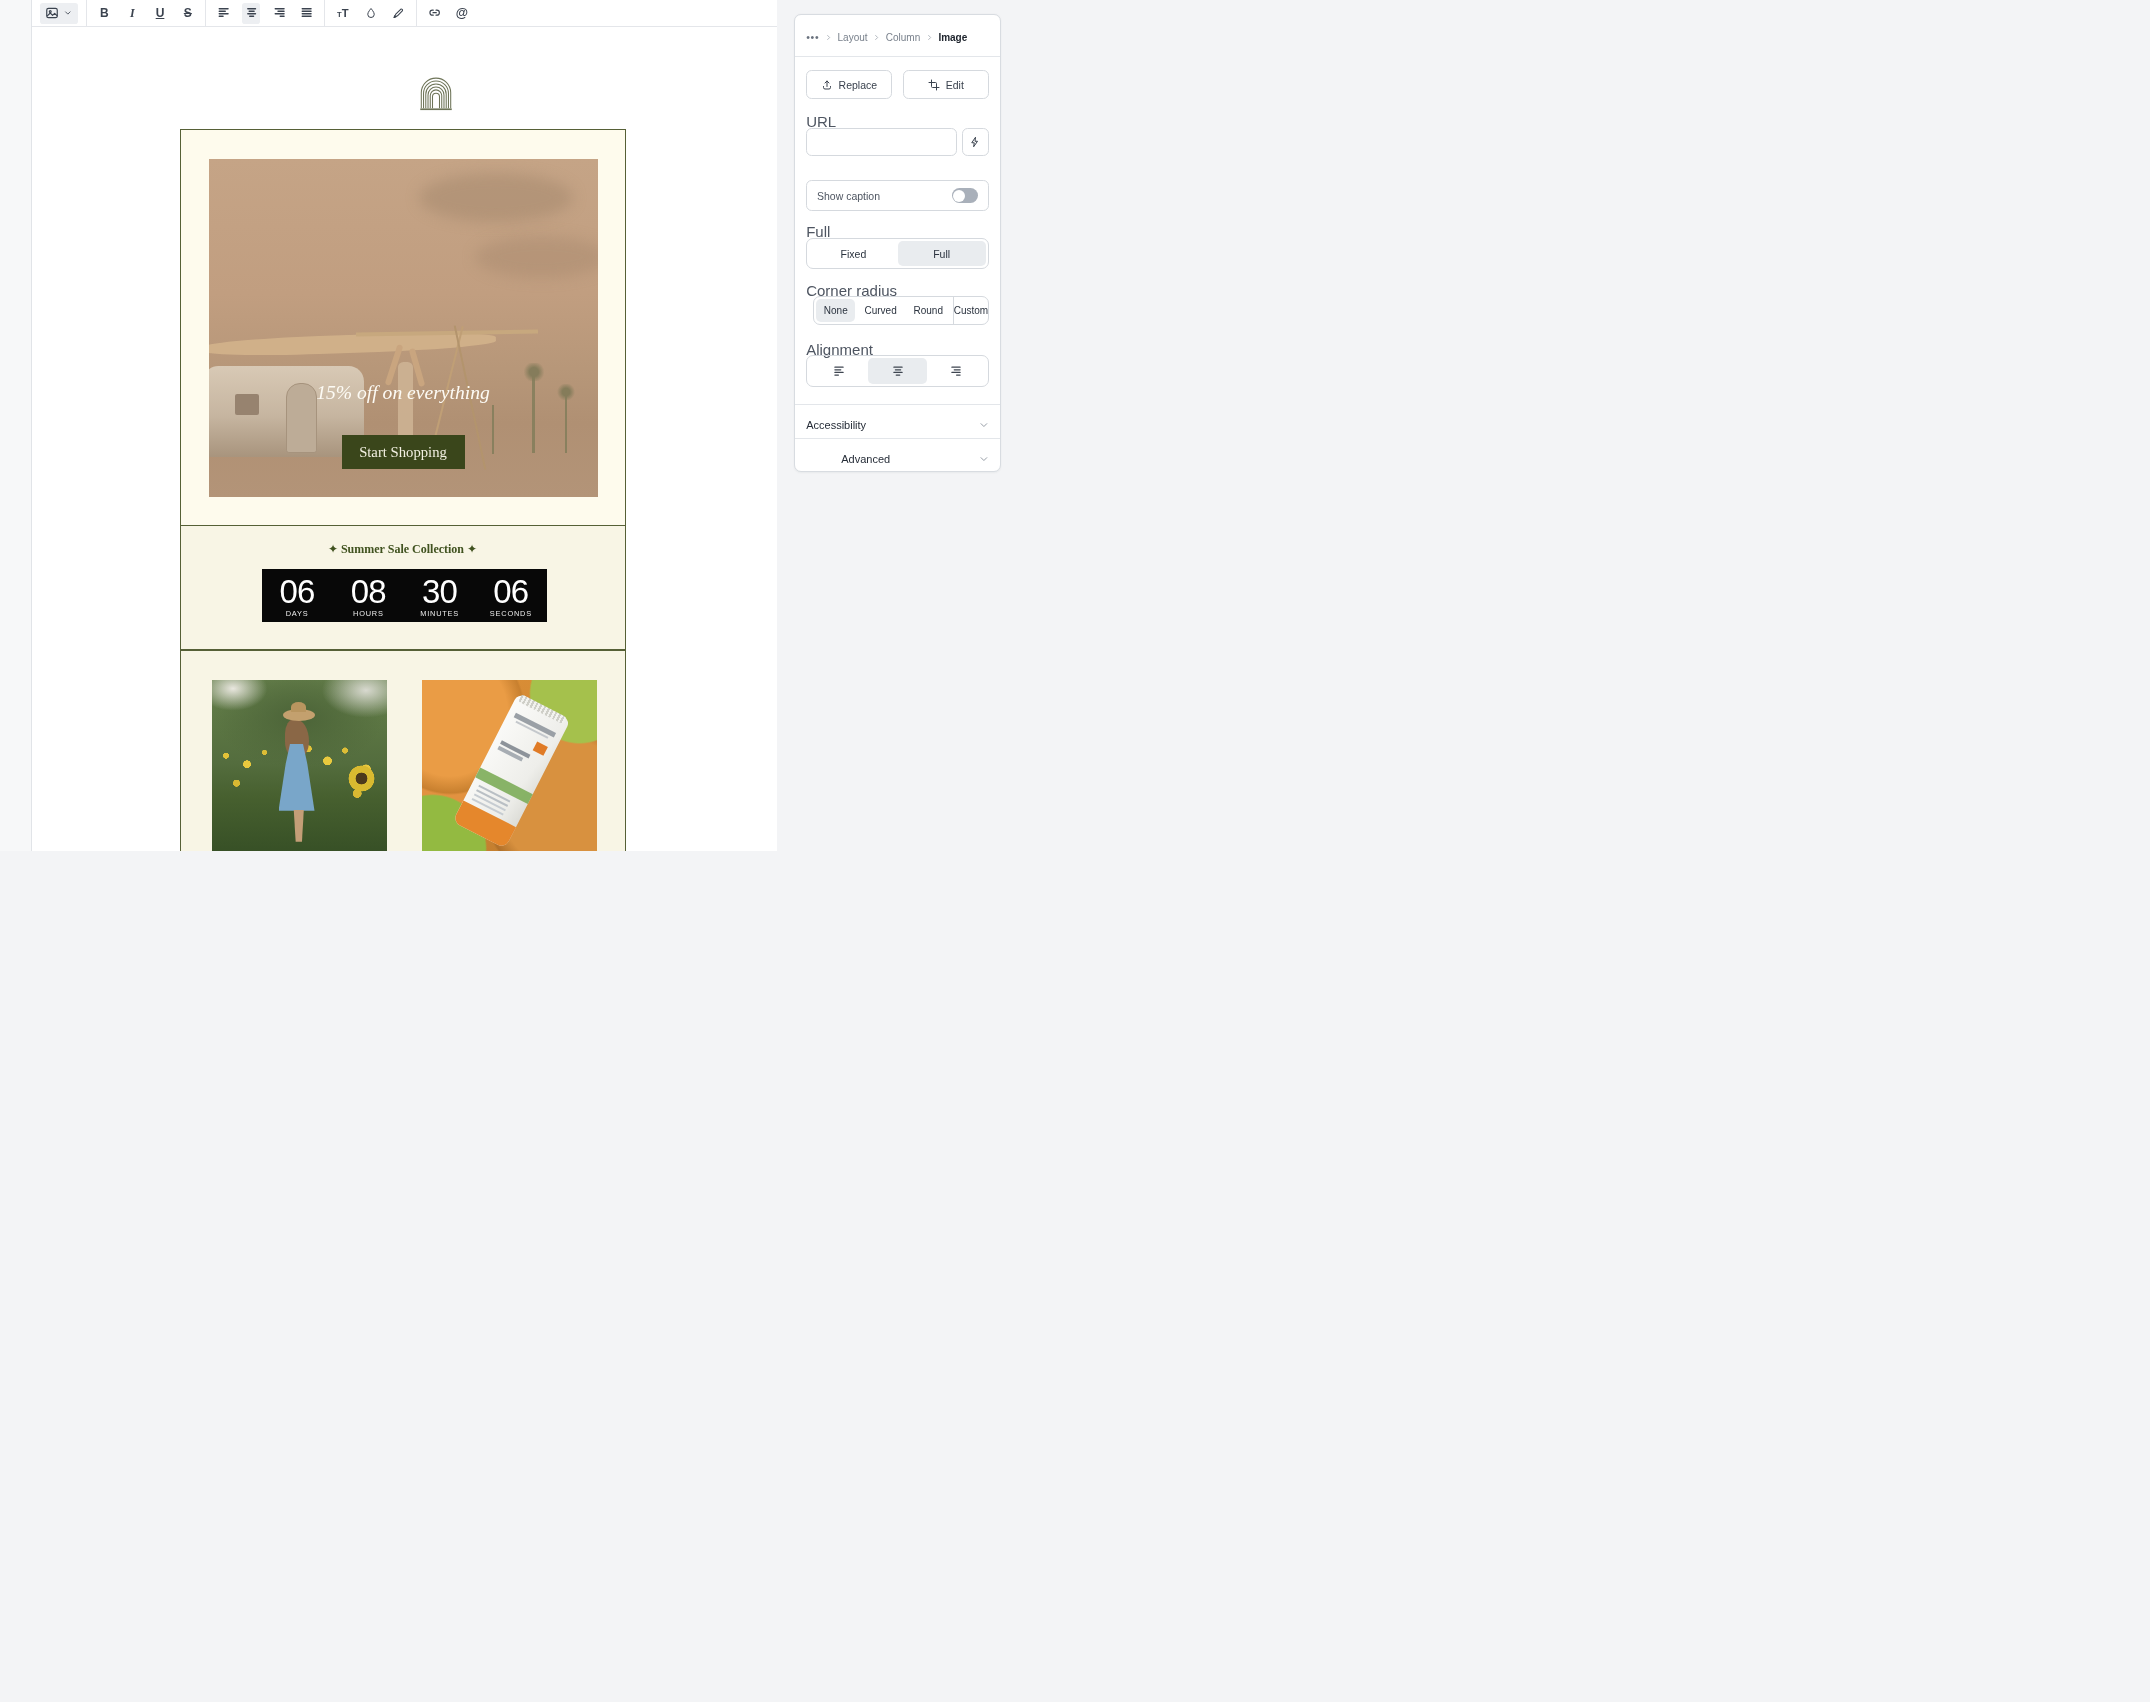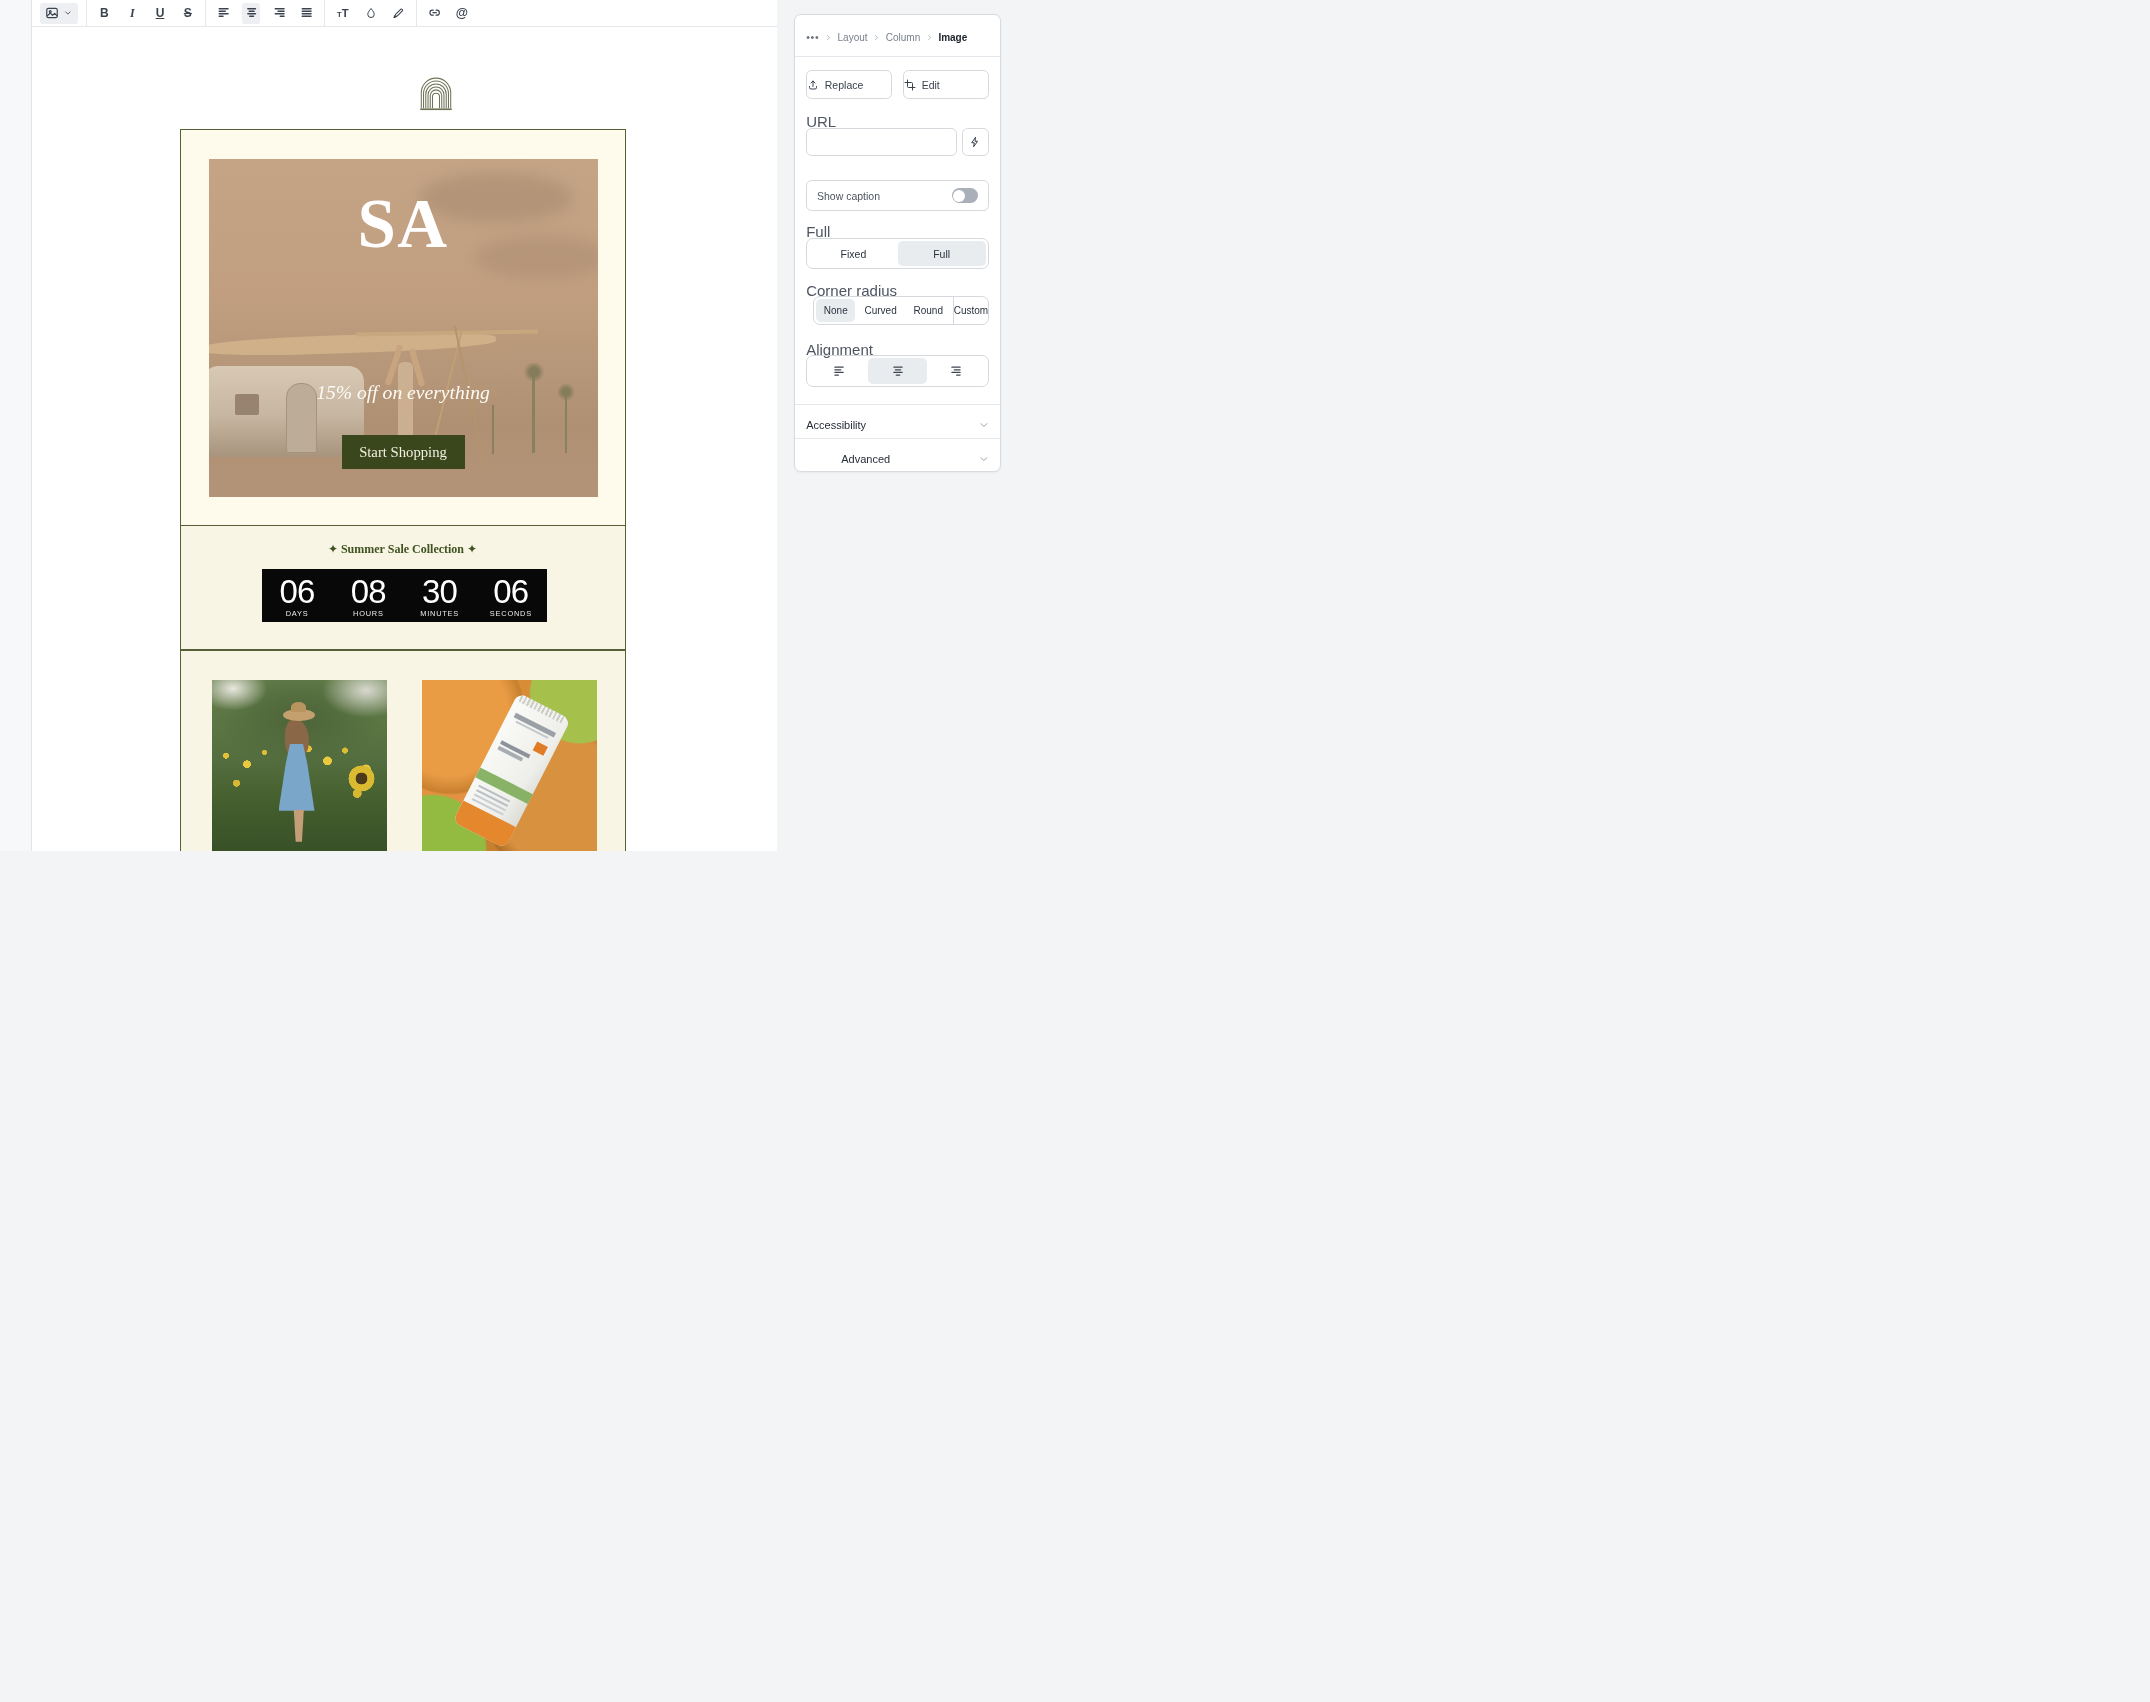--- a/index.html
+++ b/index.html
@@ -146,21 +146,21 @@
   .panel { position:absolute; left:794px; top:14px; width:207px; height:458px; background:#fff;
     border:0.7px solid #d8dce1; border-radius:7px; box-shadow:0 0.7px 2.1px rgba(20,30,40,.05); }
   .crumbs { position:absolute; left:11.2px; top:12.6px; right:11.2px; height:19.6px; display:flex; align-items:center; gap:5.6px; }
   .crumb-ellipsis { color:#69717d; font-size:10.5px; letter-spacing:0.7px; cursor:pointer; }
   .crumb-link { color:#79818c; font-size:10px; cursor:pointer; }
   .crumb-current { color:#20262f; font-size:10px; font-weight:700; }
   .crumb-sep { color:#9aa1ab; }
   .panel-divider { position:absolute; left:0; right:0; top:41px; border-bottom:0.7px solid #e3e6ea; }
 
   .btn-row { position:absolute; left:11.2px; right:11.2px; top:55px; height:29px; display:flex; gap:11.2px; }
-  .o-btn { flex:1; display:flex; align-items:center; gap:5.6px;
+  .o-btn { flex:1; display:flex; align-items:center; justify-content:center; gap:5.6px;
     border:0.7px solid #d5d9de; border-radius:5.6px; background:#fff; font-size:10.5px; color:#3a424e; cursor:pointer; }
 
   .field-label { position:absolute; left:11.2px; font-size:15px; color:#4e5561; }
   .url-label { top:98px; }
   .url-row { position:absolute; left:11.2px; right:11.2px; top:113px; height:28px; display:flex; }
   .url-input { width:151px; height:28px; border:0.7px solid #d5d9de; border-radius:5.6px; background:#fff;
     font-size:9.8px; padding:0 7px; color:#2d3642; outline:none; }
   .zap-btn { margin-left:auto; width:27px; height:28px; border:0.7px solid #d5d9de; border-radius:5.6px;
     background:#fff; display:flex; align-items:center; justify-content:center; cursor:pointer; }
 
@@ -317,21 +317,20 @@
           <div class="swing2"></div>
           <div class="jtree t1"></div>
           <div class="jtree t2"></div>
           <div class="jtree t3"></div>
           <div class="figure">
             <div class="armL"></div>
               <div class="armR"></div>
               <div class="body"></div>
           </div>
           <div class="hero-title">
-            <div>SA</div>
           </div>
           <div class="hero-sub">15% off on everything</div>
           <div class="hero-cta">Start Shopping</div>
         </div>
       </div>
 
       <div class="sec sec2">
         <div class="collection-heading">✦ Summer Sale Collection ✦</div>
         <div class="countdown">
           <div class="cd-unit">

